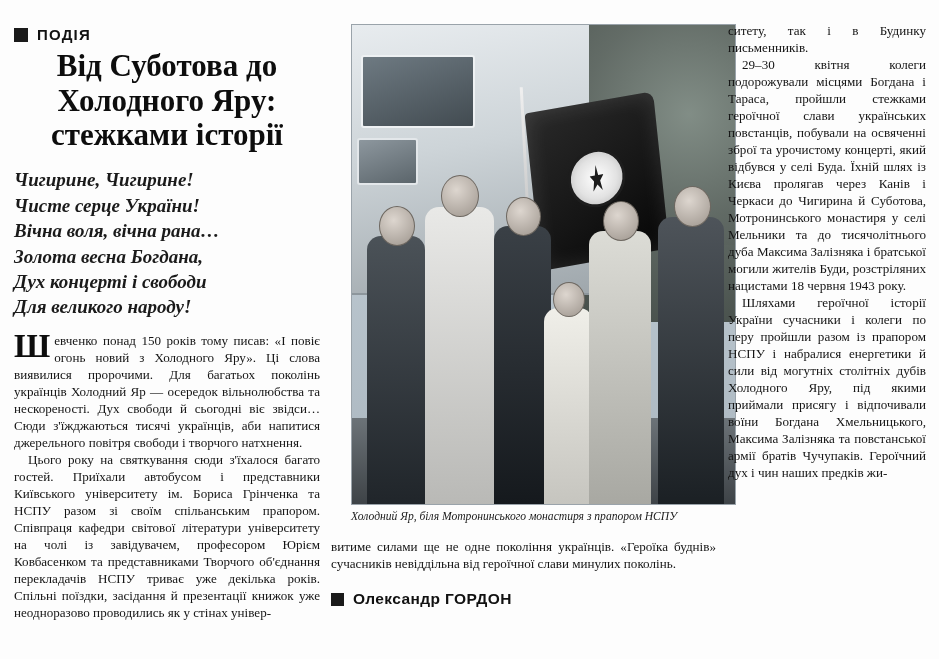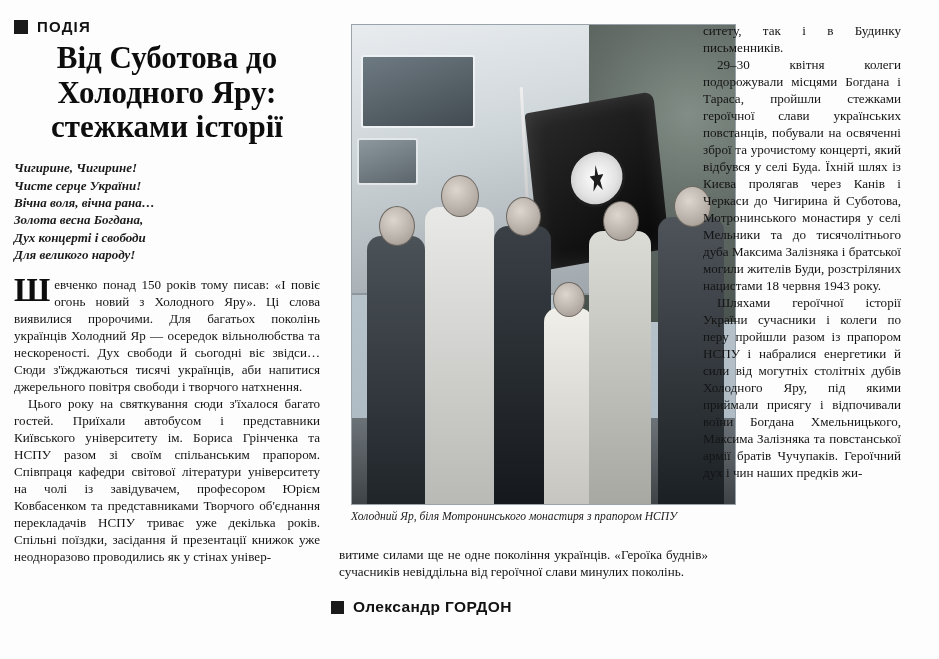--- a/index.html
+++ b/index.html
@@ -28,20 +28,21 @@
     left: 14px;
     top: 18px;
     width: 306px;
     height: 625px;
   }
   .kicker {
     display: flex;
     align-items: center;
     gap: 9px;
     margin-bottom: 6px;
+    margin-top: 8px;
   }
   .kicker-square {
     width: 14px;
     height: 14px;
     background: #1a1a1a;
     display: inline-block;
   }
   .kicker-text {
     font-family: "Liberation Sans", sans-serif;
     font-weight: bold;
@@ -55,21 +56,21 @@
     font-size: 31px;
     line-height: 1.12;
     margin: 6px 0 14px 0;
     color: #0d0d0d;
     text-align: center;
   }
   .poem {
     font-family: "Liberation Serif", serif;
     font-style: italic;
     font-weight: bold;
-    font-size: 13px;
+    font-size: 19px;
     line-height: 1.34;
     margin: 0 0 12px 0;
     color: #1a1a1a;
   }
   .poem div { white-space: nowrap; }
 
   .body-text {
     font-size: 13.1px;
     line-height: 1.30;
     text-align: justify;
@@ -190,42 +191,42 @@
   .center-bottom-text {
     position: absolute;
     left: 0;
     top: 514px;
     width: 385px;
     font-size: 13.1px;
     line-height: 1.30;
     text-align: justify;
     color: #141414;
   }
-  .center-bottom-text p { margin: 8px; text-indent: 0; }
+  .center-bottom-text p { margin: 0; text-indent: 0; }
   .byline {
     display: flex;
     align-items: center;
     gap: 9px;
     margin-top: 17px;
   }
   .byline-square {
     width: 13px; height: 13px; background: #1a1a1a; display:inline-block;
   }
   .byline-name {
     font-family: "Liberation Sans", sans-serif;
     font-weight: bold;
     font-size: 15.5px;
     letter-spacing: .4px;
     color: #111;
   }
 
   
   .col-right {
     position: absolute;
-    left: 703px;
+    left: 728px;
     top: 22px;
     width: 198px;
     font-size: 13.1px;
     line-height: 1.30;
     text-align: justify;
     color: #141414;
   }
   .col-right p { margin: 0; text-indent: 14px; }
   .col-right p.first { text-indent: 0; }
 </style>

